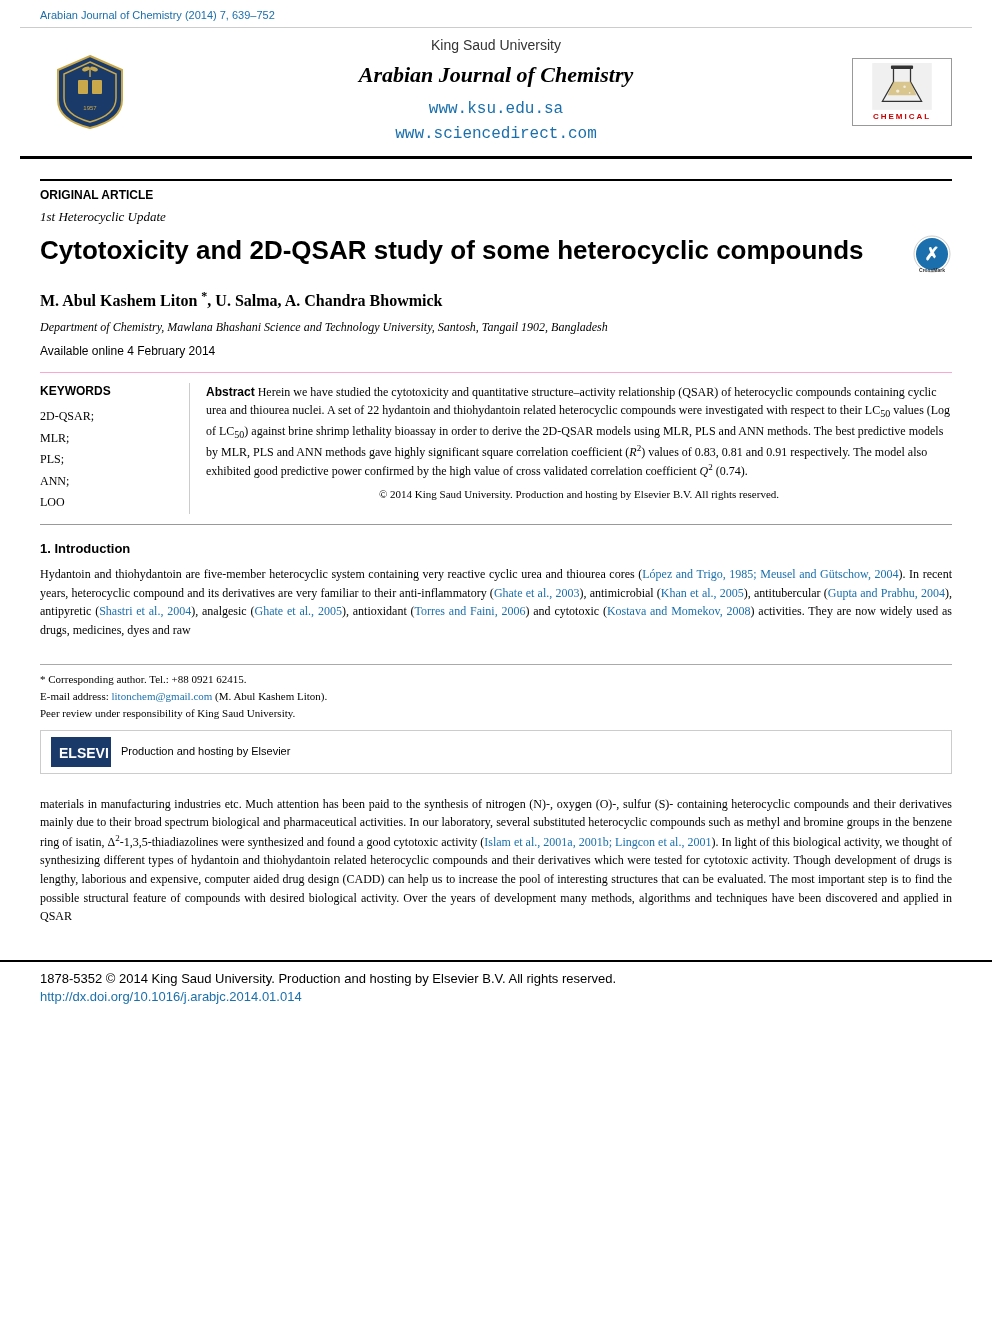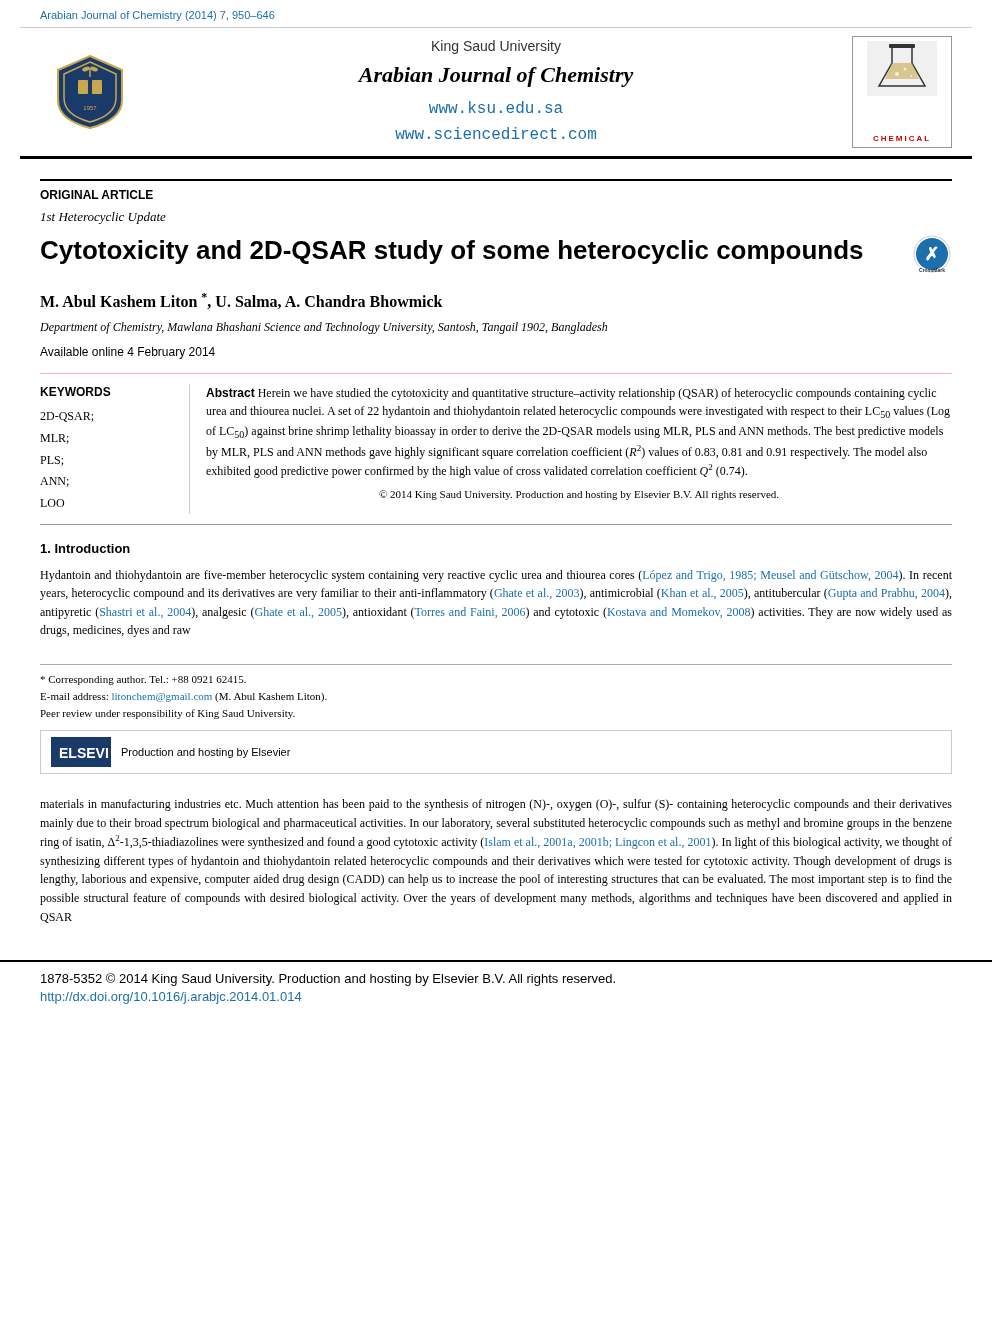--- a/index.html
+++ b/index.html
@@ -62,21 +62,21 @@
       color: #000;
     }
     .header-center .journal-urls {
       font-size: 16px;
       color: #1a6fac;
       font-family: Liberation Mono, monospace;
     }
     .header-center .journal-urls div { line-height: 1.6; }
     .header-right-logo {
       width: 100px;
-      height: 112px;
+      height: 68px;
       display: flex;
       align-items: center;
       justify-content: center;
       flex-shrink: 0;
       border: 1px solid #999;
     }
     
     .ksu-logo-svg {
       width: 80px;
       height: 80px;
@@ -260,21 +260,21 @@
     .page-footer .footer-issn { color: #000; }
     .page-footer .footer-doi { color: #1a6fac; }
     sup { font-size: 9px; }
   </style>
 </head>
 <body>
 
 <div class="page">
 
   <div class="top-journal-link">
-    <a class="ref-link">Arabian Journal of Chemistry (2014) 7, 950–646</a>
+    <a class="ref-link">Arabian Journal of Chemistry (2014) 7, 639–752</a>
   </div>
 
   <div class="journal-header">
 
     <div class="header-left-logo">
       <svg class="ksu-logo-svg" viewBox="0 0 80 80" xmlns="http://www.w3.org/2000/svg">
 
         <path d="M40,4 L72,18 L72,48 Q72,68 40,76 Q8,68 8,48 L8,18 Z" fill="#1a3a6a" stroke="#c9a84c" stroke-width="2"></path>
 
         <path d="M40,10 L66,22 L66,46 Q66,63 40,70 Q14,63 14,46 L14,22 Z" fill="none" stroke="#c9a84c" stroke-width="1.5"></path>

